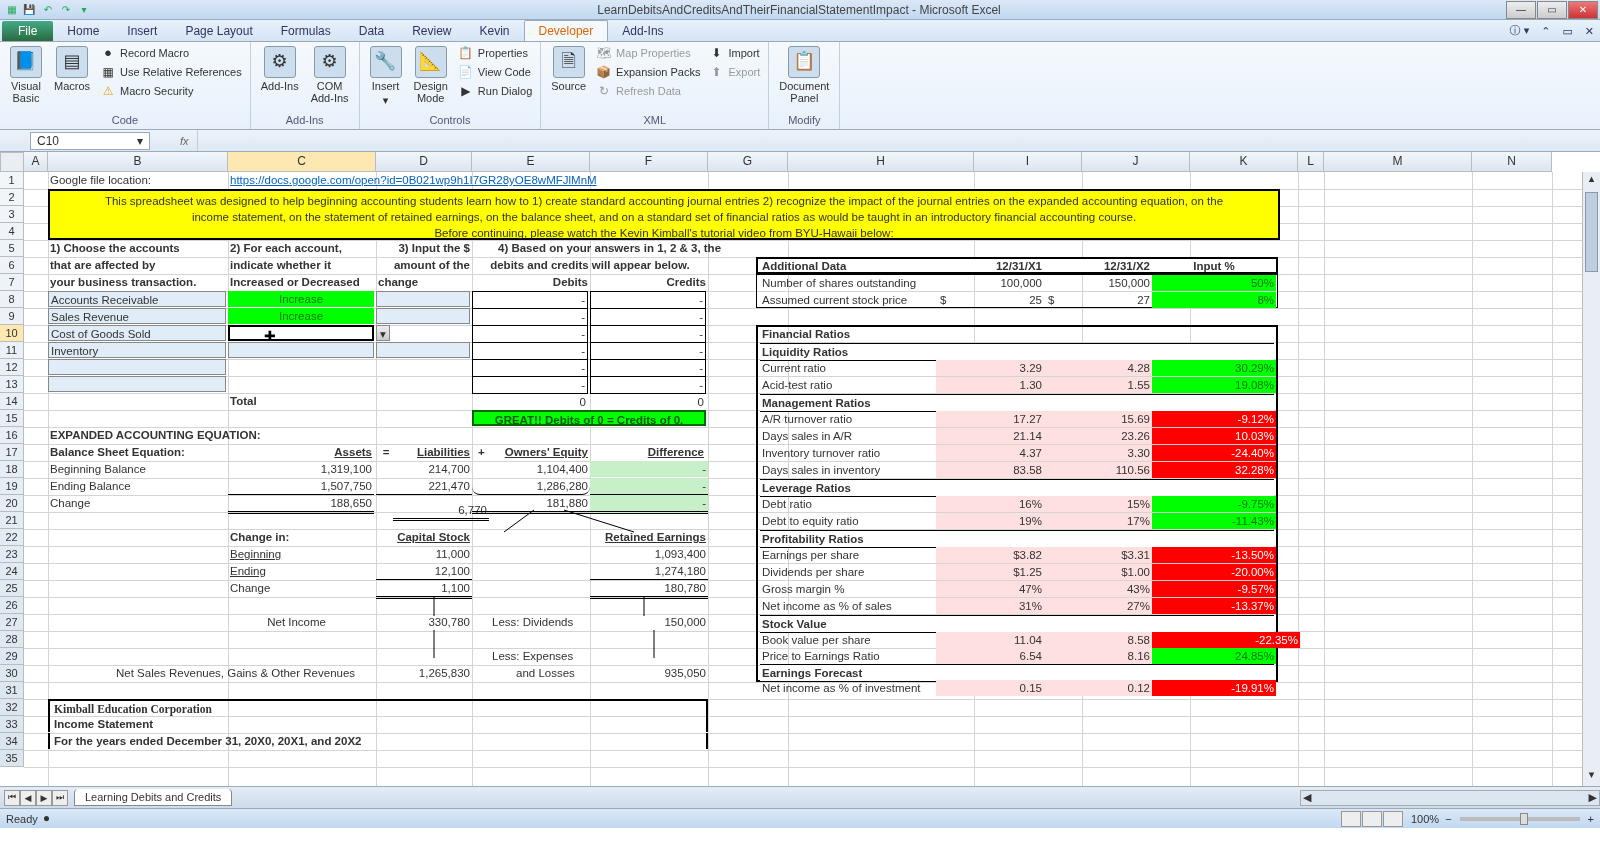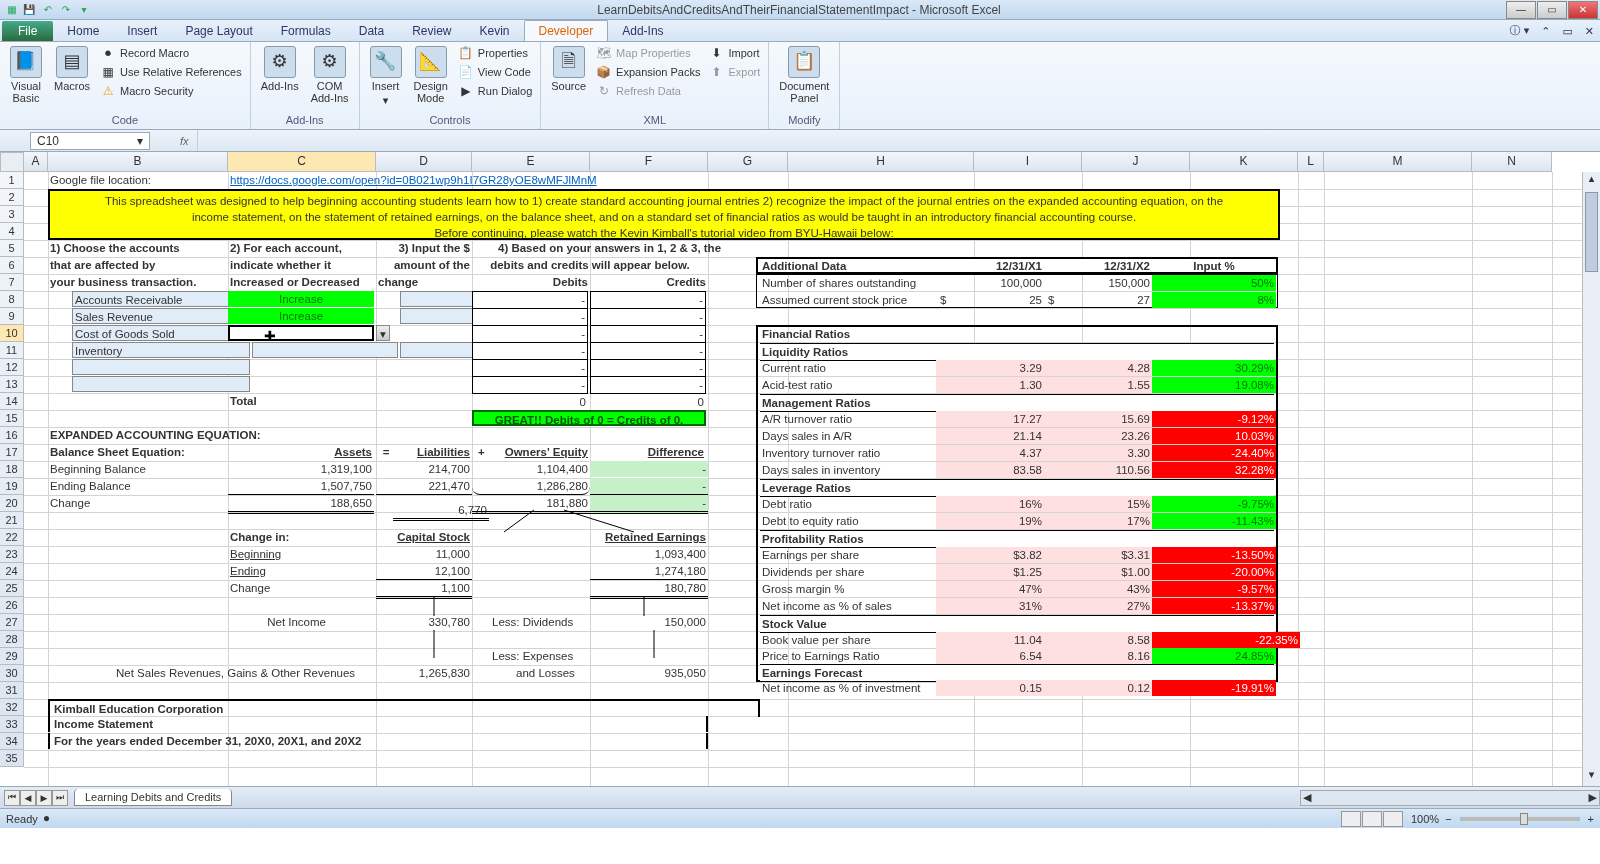--- a/index.html
+++ b/index.html
@@ -44,21 +44,21 @@
 .r { text-align:right; }
 .c { text-align:center; }
 .b { font-weight:bold; }
 .u { text-decoration:underline; }
 .link { color:#0563c1; text-decoration:underline; }
 .yellow-banner { background:#ffff00; border:2px solid #000; }
 .green-cell { background:#00ff00; }
 .lightgreen-cell { background:#c8f0c8; }
 .red-cell { background:#ff0000; color:#fff; }
 .pink-cell { background:#ffe0e0; }
-.blueinput { background:#e0ecf7; border:1px solid #888;margin-left:24px; }
+.blueinput { background:#e0ecf7; border:1px solid #888; }
 .tooltip { position:absolute; background:#ffffe1; border:1px solid #888; padding:6px 8px; font-size:11px; width:160px; box-shadow:2px 2px 4px rgba(0,0,0,0.3); z-index:50; }
 .tooltip .tt-title { font-weight:bold; margin-bottom:2px; }
 .border-box { border:2px solid #000; }
 .bottom-border { border-bottom:1px solid #000; }
 .dbl-bottom { border-bottom:3px double #000; }
 .sheet-tabs { height:22px; background:linear-gradient(#e3ecf6,#cfdbeb); display:flex; align-items:center; border-top:1px solid #9ab; }
 .tab-nav { display:flex; gap:0; padding:0 4px; }
 .tab-nav-btn { width:16px; height:16px; border:1px solid #999; background:#eee; display:flex; align-items:center; justify-content:center; font-size:9px; }
 .sheet-tab { background:#fff; border:1px solid #888; border-bottom:none; padding:2px 10px; font-size:11px; margin-left:2px; border-radius:0 0 4px 4px; transform:scaleY(-1); }
 .sheet-tab span { display:inline-block; transform:scaleY(-1); }
@@ -430,21 +430,21 @@
     <div class="cell r" style="left:352px; top:442px; width:96px;">330,780</div>
     <div class="cell" style="left:466px; top:442px;">Less:  Dividends</div>
     <div class="cell r" style="left:566px; top:442px; width:118px;">150,000</div>
 
     <div class="cell" style="left:466px; top:476px;">Less:  Expenses</div>
     <div class="cell" style="left:90px; top:493px;">Net Sales Revenues, Gains &amp; Other Revenues</div>
     <div class="cell r" style="left:372px; top:493px; width:76px;">1,265,830</div>
     <div class="cell" style="left:490px; top:493px;">and Losses</div>
     <div class="cell r" style="left:586px; top:493px; width:98px;">935,050</div>
 
-    <div class="cell b" style="left:24px; top:527px; width:712px; border-top:2px solid #000; border-left:2px solid #000; border-right:2px solid #000; padding-left:4px;">Kimball Education Corporation</div>
+    <div class="cell b" style="left:24px; top:527px; width:660px; border-top:2px solid #000; border-left:2px solid #000; border-right:2px solid #000; padding-left:4px;font-family:Liberation Serif, serif;">Kimball Education Corporation</div>
     <div class="cell b" style="left:24px; top:544px; width:660px; border-left:2px solid #000; border-right:2px solid #000; padding-left:4px;">Income Statement</div>
     <div class="cell b" style="left:24px; top:561px; width:660px; border-left:2px solid #000; border-right:2px solid #000; padding-left:4px;">For the years ended December 31, 20X0, 20X1, and  20X2</div>
 
     <div class="cell b border-box" style="left:732px; top:85px; width:522px; height:17px; background:#fff;"></div>
     <div class="cell b" style="left:736px; top:86px;">Additional Data</div>
     <div class="cell b r" style="left:912px; top:86px; width:108px;">12/31/X1</div>
     <div class="cell b r" style="left:1020px; top:86px; width:108px;">12/31/X2</div>
     <div class="cell b c" style="left:1128px; top:86px; width:124px;">Input %</div>
 
     <div class="cell" style="left:732px; top:102px; width:522px; height:34px; border:1px solid #000;"></div>

